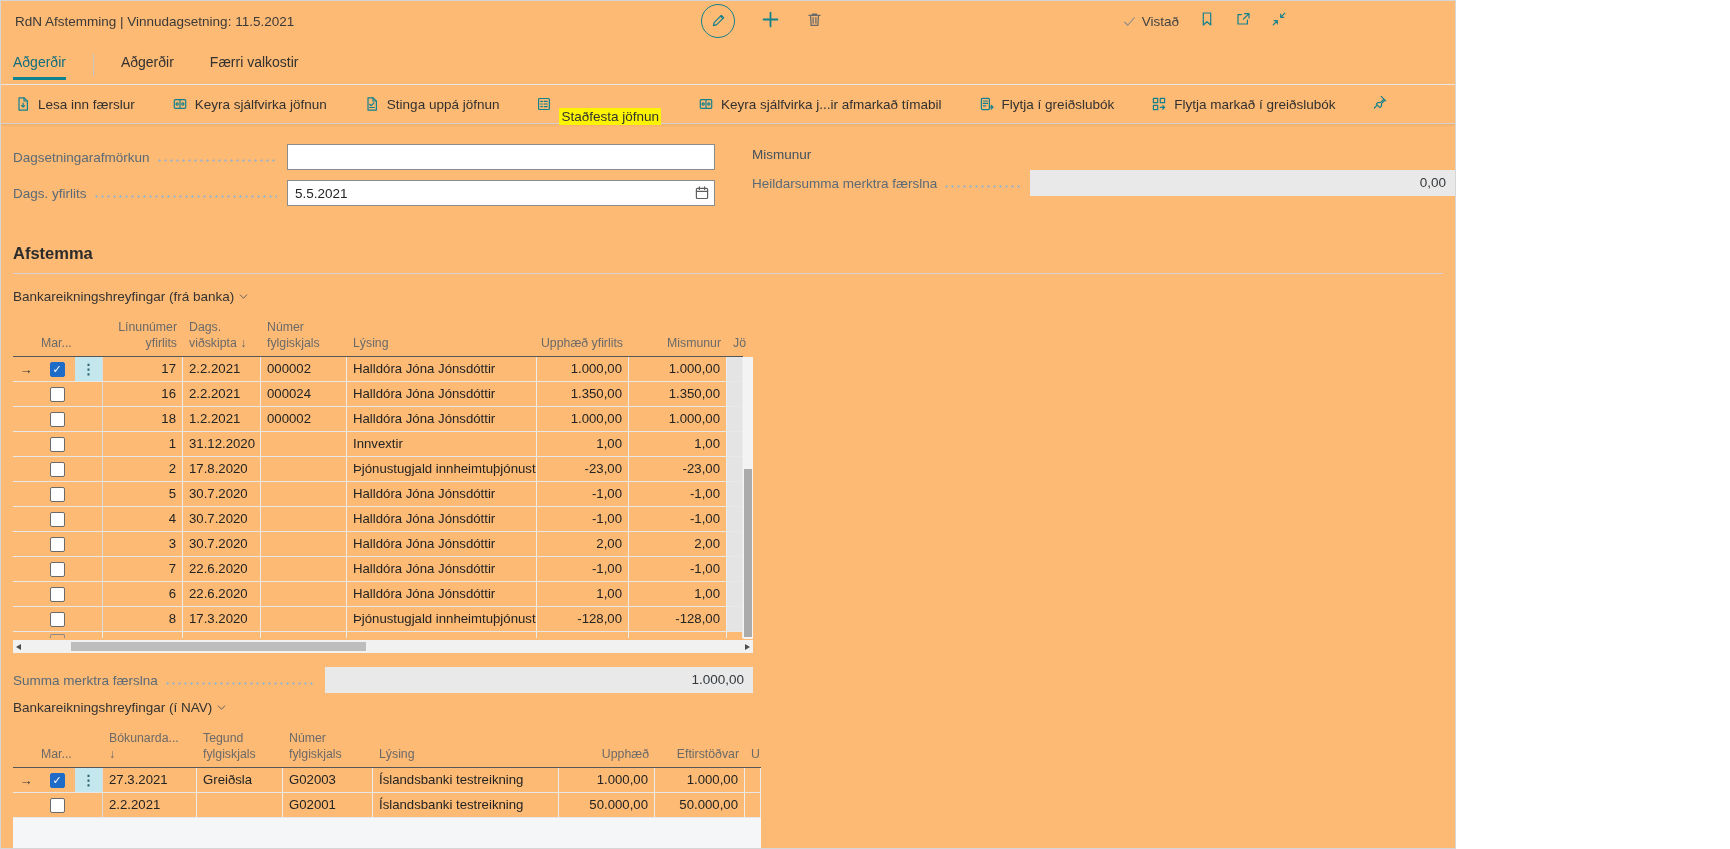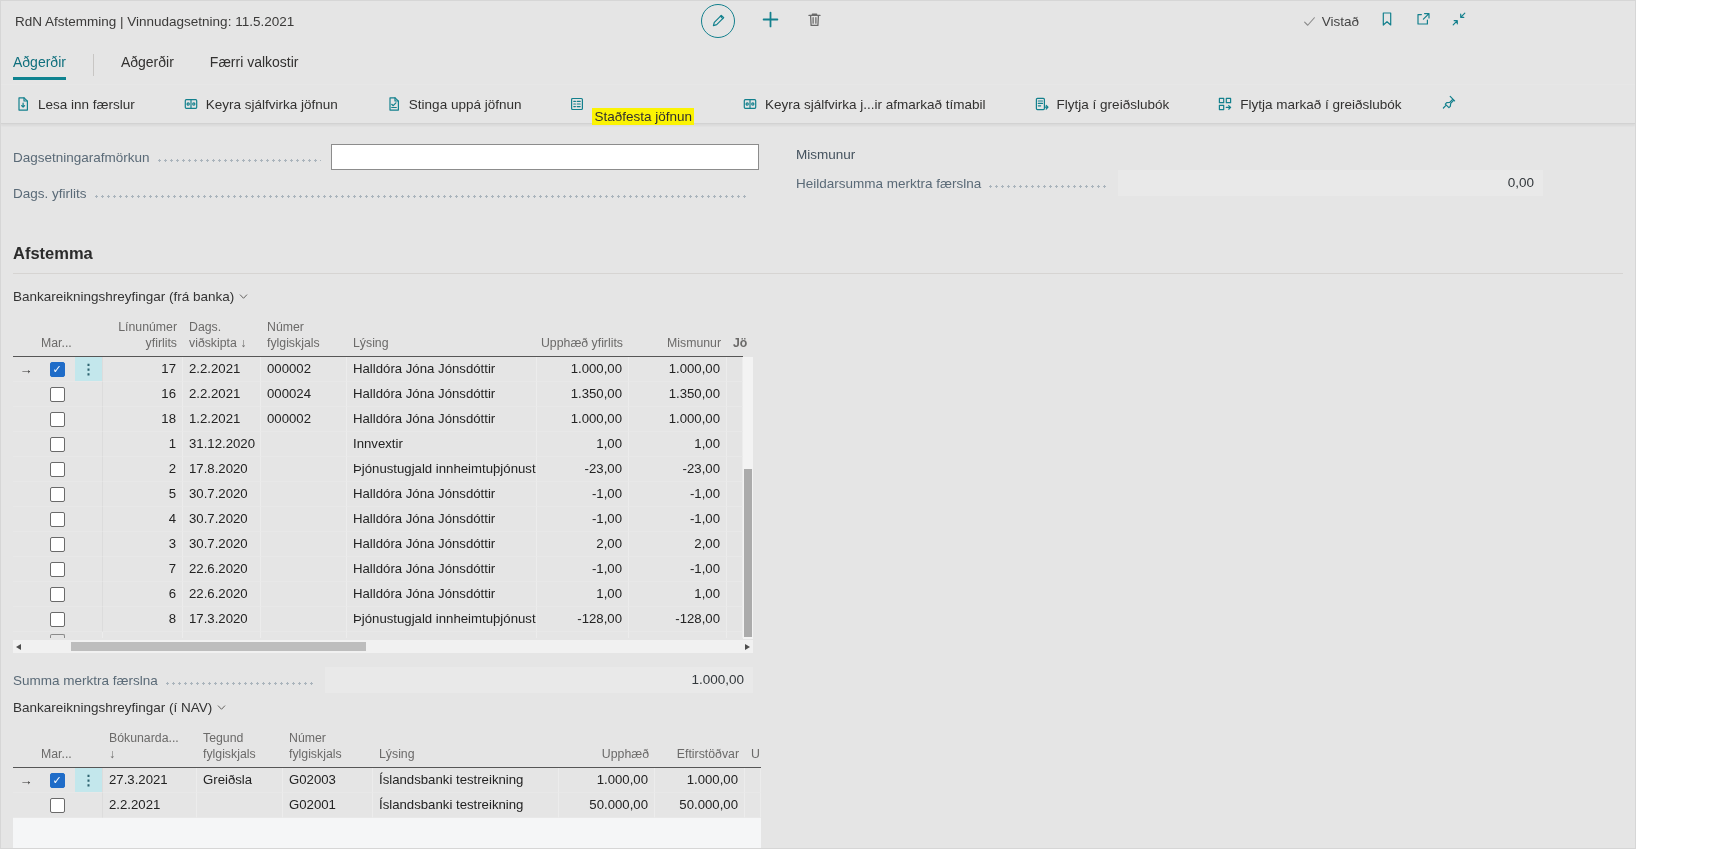--- a/index.html
+++ b/index.html
@@ -1,18 +1,18 @@
 <!DOCTYPE html>
 <html><head>
 <meta charset="utf-8">
 <style>
   * { box-sizing: border-box; margin: 0; padding: 0; }
   html,body { background:#fff; }
   body { font-family: "Liberation Sans", sans-serif; color:#323130; }
-  .app { width:1636px; height:849px; background:#e5e5e5; border:1px solid #d6d6d6; position:relative; overflow:hidden; }
+  .app { width:1456px; height:849px; background:#fdba74; border:1px solid #d6d6d6; position:relative; overflow:hidden; }
 
   
   .topbar { height:40px; display:flex; align-items:center; padding:0 14px; position:relative; }
   .caption { font-size:13.5px; color:#3b3a39; }
   .top-center { position:absolute; left:700px; top:0; height:40px; display:flex; align-items:center; gap:26px; }
   .circle-btn { width:34px; height:34px; border:1.4px solid #13808d; border-radius:50%; display:flex; align-items:center; justify-content:center; cursor:pointer; }
   .icon { display:inline-flex; align-items:center; justify-content:center; line-height:0; }
   .top-right { position:absolute; right:168px; top:0; height:40px; display:flex; align-items:center; gap:20px; }
   .saved { display:flex; align-items:center; gap:5px; font-size:13.5px; color:#444; }
 
@@ -151,21 +151,21 @@
 
 
   <div class="menutabs" id="menutabs">
       <div class="mtab active">Aðgerðir</div>
       <div class="mtab-div"></div>
       <div class="mtab">Aðgerðir</div>
       <div class="mtab">Færri valkostir</div>
     </div>
 
   <div class="toolbar">
-    <div id="toolbar-buttons" style="display:flex;gap:48px;">
+    <div id="toolbar-buttons" style="display:flex;gap:37px;">
         <div class="tbtn">
           <span class="icon">
             <svg width="16" height="16" viewBox="0 0 16 16" fill="none" stroke="#13808d" stroke-width="1.2" stroke-linecap="round" stroke-linejoin="round">
               <path d="M4 1.9h5.1l3.3 3.2v9H4z"></path>
               <path d="M9 1.9V5h3.4"></path>
               <path d="M8.1 7.1v4M6.6 9.6l1.5 1.5 1.5-1.5"></path>
             </svg>
           </span>
           <span>Lesa inn færslur</span>
         </div>
@@ -243,20 +243,29 @@
       <div class="frow">
         <span class="flabel">Dagsetningarafmörkun</span>
         <span class="leader"></span>
         <span class="fctl">
           <input type="text" value="" style="">
         </span>
       </div>
       <div class="frow">
         <span class="flabel">Dags. yfirlits</span>
         <span class="leader"></span>
+        <span class="fctl">
+          <input type="text" value="5.5.2021" style="">
+          <span class="calbtn icon">
+              <svg width="16" height="16" viewBox="0 0 16 16" fill="none" stroke="#605e5c" stroke-width="1.2" stroke-linecap="round" stroke-linejoin="round">
+                <rect x="2.4" y="3.3" width="11.2" height="10.2" rx="1"></rect>
+                <path d="M2.4 6.3h11.2M5.4 1.9v2.6M10.6 1.9v2.6"></path>
+              </svg>
+            </span>
+        </span>
       </div>
     </div>
     <div class="fcol-right">
       <div class="frow tight">
         <span class="flabel group">Mismunur</span>
       </div>
       <div class="frow">
         <span class="flabel">Heildarsumma merktra færslna</span>
         <span class="leader"></span>
         <span class="freadonly">0,00</span>
@@ -297,21 +306,21 @@
                 </div>
                 <div class="hcell" style="width: 190px;">
                   <span>Lýsing</span>
                 </div>
                 <div class="hcell right" style="width: 92px;">
                   <span>Upphæð yfirlits</span>
                 </div>
                 <div class="hcell right" style="width: 98px;">
                   <span>Mismunur</span>
                 </div>
-                <div class="hcell" style="width: 16px; font-weight: bold;">
+                <div class="hcell" style="width: 16px;">
                   <span>Jö</span>
                 </div>
               </div>
               <div class="grow">
                 <div class="spc arrowc">→</div>
                 <div class="spc cbc">
                   <span class="cb checked">✓</span>
                 </div>
                 <div class="spc dotsc sel">⋮</div>
                 <div class="cell right" style="width: 80px;">17</div>

